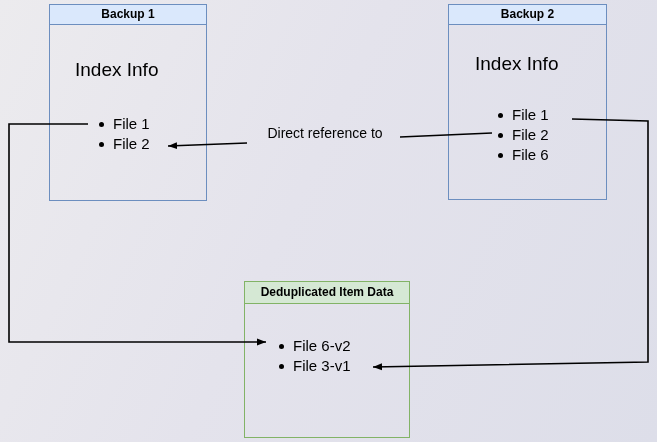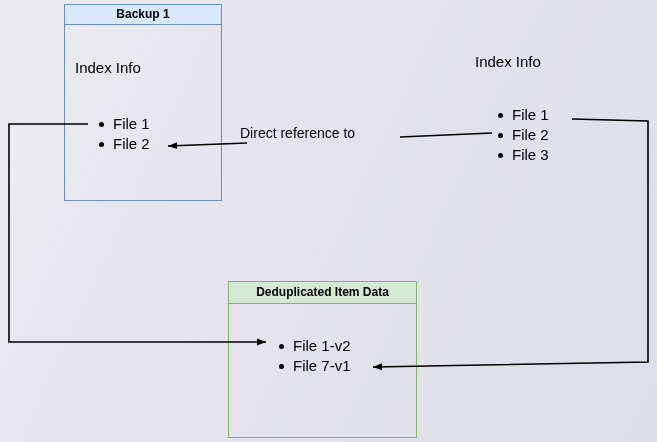--- a/index.html
+++ b/index.html
@@ -20,28 +20,28 @@
   }
   .node-header {
     box-sizing: border-box;
     height: 20px;
     line-height: 19px;
     text-align: center;
     font-weight: bold;
     font-size: 12px;
     border-bottom: 1px solid;
   }
-  .node.blue  { border-color: #6c8ebf; margin-left: 15px; }
+  .node.blue  { border-color: #6c8ebf; }
   .node.blue  .node-header { background: #dae8fc; border-bottom-color: #6c8ebf; }
   .node.green { border-color: #82b366; }
   .node.green .node-header { background: #d5e8d4; border-bottom-color: #82b366; height: 22px; line-height: 21px; }
 
   .subtitle {
     position: absolute;
-    font-size: 15px;
+    font-size: 19px;
     white-space: nowrap;
     z-index: 1;
   }
   ul.filelist {
     position: absolute;
     margin: 0;
     padding: 0;
     list-style: none;
     z-index: 1;
   }
@@ -67,52 +67,56 @@
     width: 657px;
     height: 442px;
     z-index: 2;
     pointer-events: none;
   }
   .edge-label {
     position: absolute;
     left: 240px;
     top: 125px;
     width: 170px;
+    text-align: center;
     font-size: 14px;
     line-height: 17px;
     z-index: 3;
   }
 </style>
 </head>
 <body>
 
 <div class="canvas">
 
   <div class="node blue" style="left:49px; top:4px; width:158px; height:197px;">
     <div class="node-header">Backup 1</div>
   </div>
   <div class="subtitle" style="left:75px; top:59px;">Index Info</div>
   <ul class="filelist" style="left:99px; top:114px;">
     <li>File 1</li>
     <li>File 2</li>
   </ul>
 
+  <div class="node blue" style="left:448px; top:4px; width:159px; height:196px;">
+    <div class="node-header">Backup 2</div>
+  </div>
   <div class="subtitle" style="left:475px; top:53px;">Index Info</div>
   <ul class="filelist" style="left:498px; top:105px;">
     <li>File 1</li>
     <li>File 2</li>
-    <li>File 3</li>
+    <li>File 6</li>
   </ul>
 
-  <div class="node green" style="left:228px; top:281px; width:189px; height:157px;">
+  <div class="node green" style="left:244px; top:281px; width:166px; height:157px;">
     <div class="node-header">Deduplicated Item Data</div>
   </div>
   <ul class="filelist" style="left:279px; top:336px;">
-    <li>File 1-v2</li>
-    <li>File 7-v1</li>
+    <li>File 6-v2</li>
+    <li>File 3-v1</li>
   </ul>
 
   <svg class="wires" viewBox="0 0 657 442">
     <defs>
       <marker id="arrowhead" markerWidth="10" markerHeight="8" refX="9" refY="4" orient="auto" markerUnits="userSpaceOnUse">
         <path d="M0,0.5 L9,4 L0,7.5 Z" fill="#000"></path>
       </marker>
     </defs>
 
     <path d="M88,124 H9 V342 H266" fill="none" stroke="#000" stroke-width="1.6" marker-end="url(#arrowhead)"></path>

